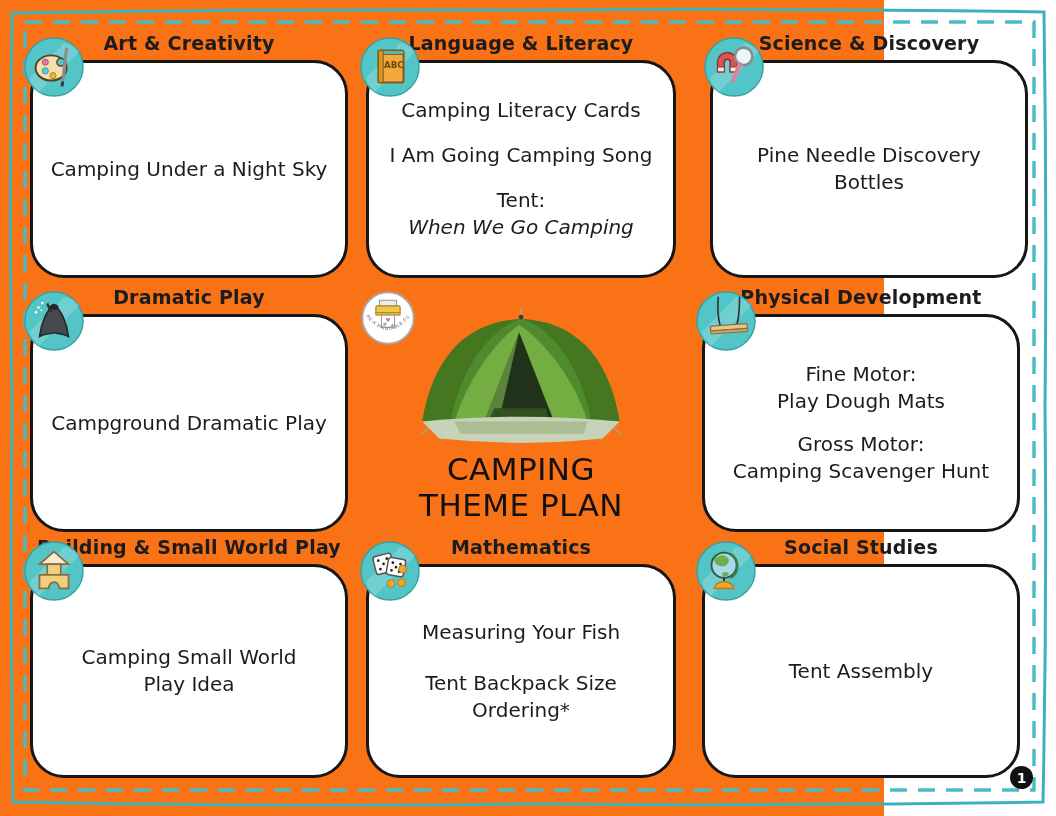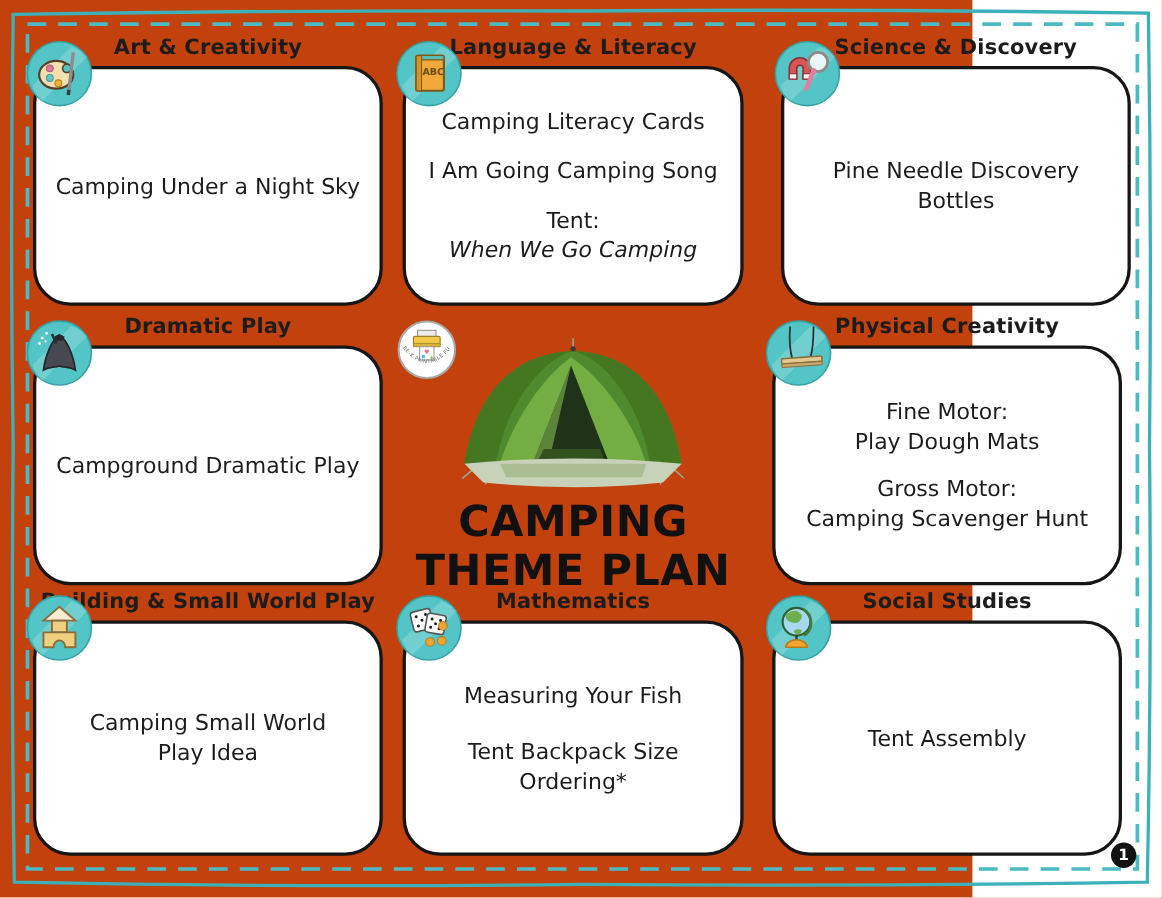--- a/index.html
+++ b/index.html
@@ -1,18 +1,18 @@
 <!DOCTYPE html>
 <html><head>
 <meta charset="utf-8">
 <style>
   * { margin:0; padding:0; box-sizing:border-box; }
   html,body { width:1056px; height:816px; background:#ffffff; overflow:hidden;
               font-family:"DejaVu Sans", sans-serif; color:#1c1c1c; }
-  .page { position:relative; width:884px; height:816px; background:#c2410c; }
+  .page { position:relative; width:884px; height:816px; background:#f97316; }
   .borders { position:absolute; left:0; top:0; z-index:0; }
 
   .cell { position:absolute; z-index:2; }
   .hdr { position:absolute; top:0; left:0; right:0; height:28px; text-align:center;
          font-size:19px; font-weight:600; letter-spacing:0.2px; white-space:nowrap; }
   .box { position:absolute; top:28px; left:0; right:0; bottom:0;
          border:3.5px solid #161616; border-radius:34px; background:#fff;
          display:flex; flex-direction:column; align-items:center; justify-content:center;
          text-align:center; padding:26px 14px; }
   .box p { font-size:20px; line-height:1.35; }
@@ -21,21 +21,21 @@
   .gap-lg { margin-top:24px; }
   .italic { font-style:italic; }
 
   .icon-circle { position:absolute; left:-7px; top:4px; width:62px; height:62px; z-index:3; }
   .icon-circle svg { display:block; }
 
   .center-cell { position:absolute; z-index:2; display:flex; flex-direction:column;
                  align-items:center; }
   .logo { position:absolute; left:-6px; top:4px; }
   .tent { margin-top:14px; }
-  .main-title { margin-top:-2px; text-align:center; font-weight:bold; font-size:39px;
+  .main-title { margin-top:-2px; text-align:center; font-weight:normal; font-size:31px;
                 line-height:1.16; letter-spacing:0.5px; color:#111; }
 
   .page-num { position:absolute; left:1010px; top:766px; width:23px; height:23px;
               background:#121212; color:#fff; border-radius:50%; z-index:4;
               display:flex; align-items:center; justify-content:center;
               font-size:14px; font-weight:bold; }
 </style>
 </head>
 <body>
 
@@ -158,21 +158,21 @@
         <circle cx="120" cy="18" r="2.5" fill="#3a3a3a"></circle>
       </svg>
     </span>
     <div class="main-title">
       <div>CAMPING</div>
       <div>THEME PLAN</div>
     </div>
   </div>
 
   <div class="cell" style="left:702px;top:286px;width:318px;height:246px">
-    <div class="hdr">Physical Creativity</div>
+    <div class="hdr">Physical Development</div>
     <div class="box">
       <p>Fine Motor:</p>
       <p>Play Dough Mats</p>
       <p class="gap-sm">Gross Motor:</p>
       <p>Camping Scavenger Hunt</p>
     </div>
     <span class="icon-circle">
       <svg viewBox="0 0 64 64" width="62" height="62">
         <circle cx="32" cy="32" r="30" fill="#54c5c6" stroke="#35a3a5" stroke-width="1.5"></circle>
         <path d="M4,46 L46,4 L58,16 L16,58 Z" fill="rgba(255,255,255,0.18)" clip-path="circle(30px at 32px 32px)"></path>

